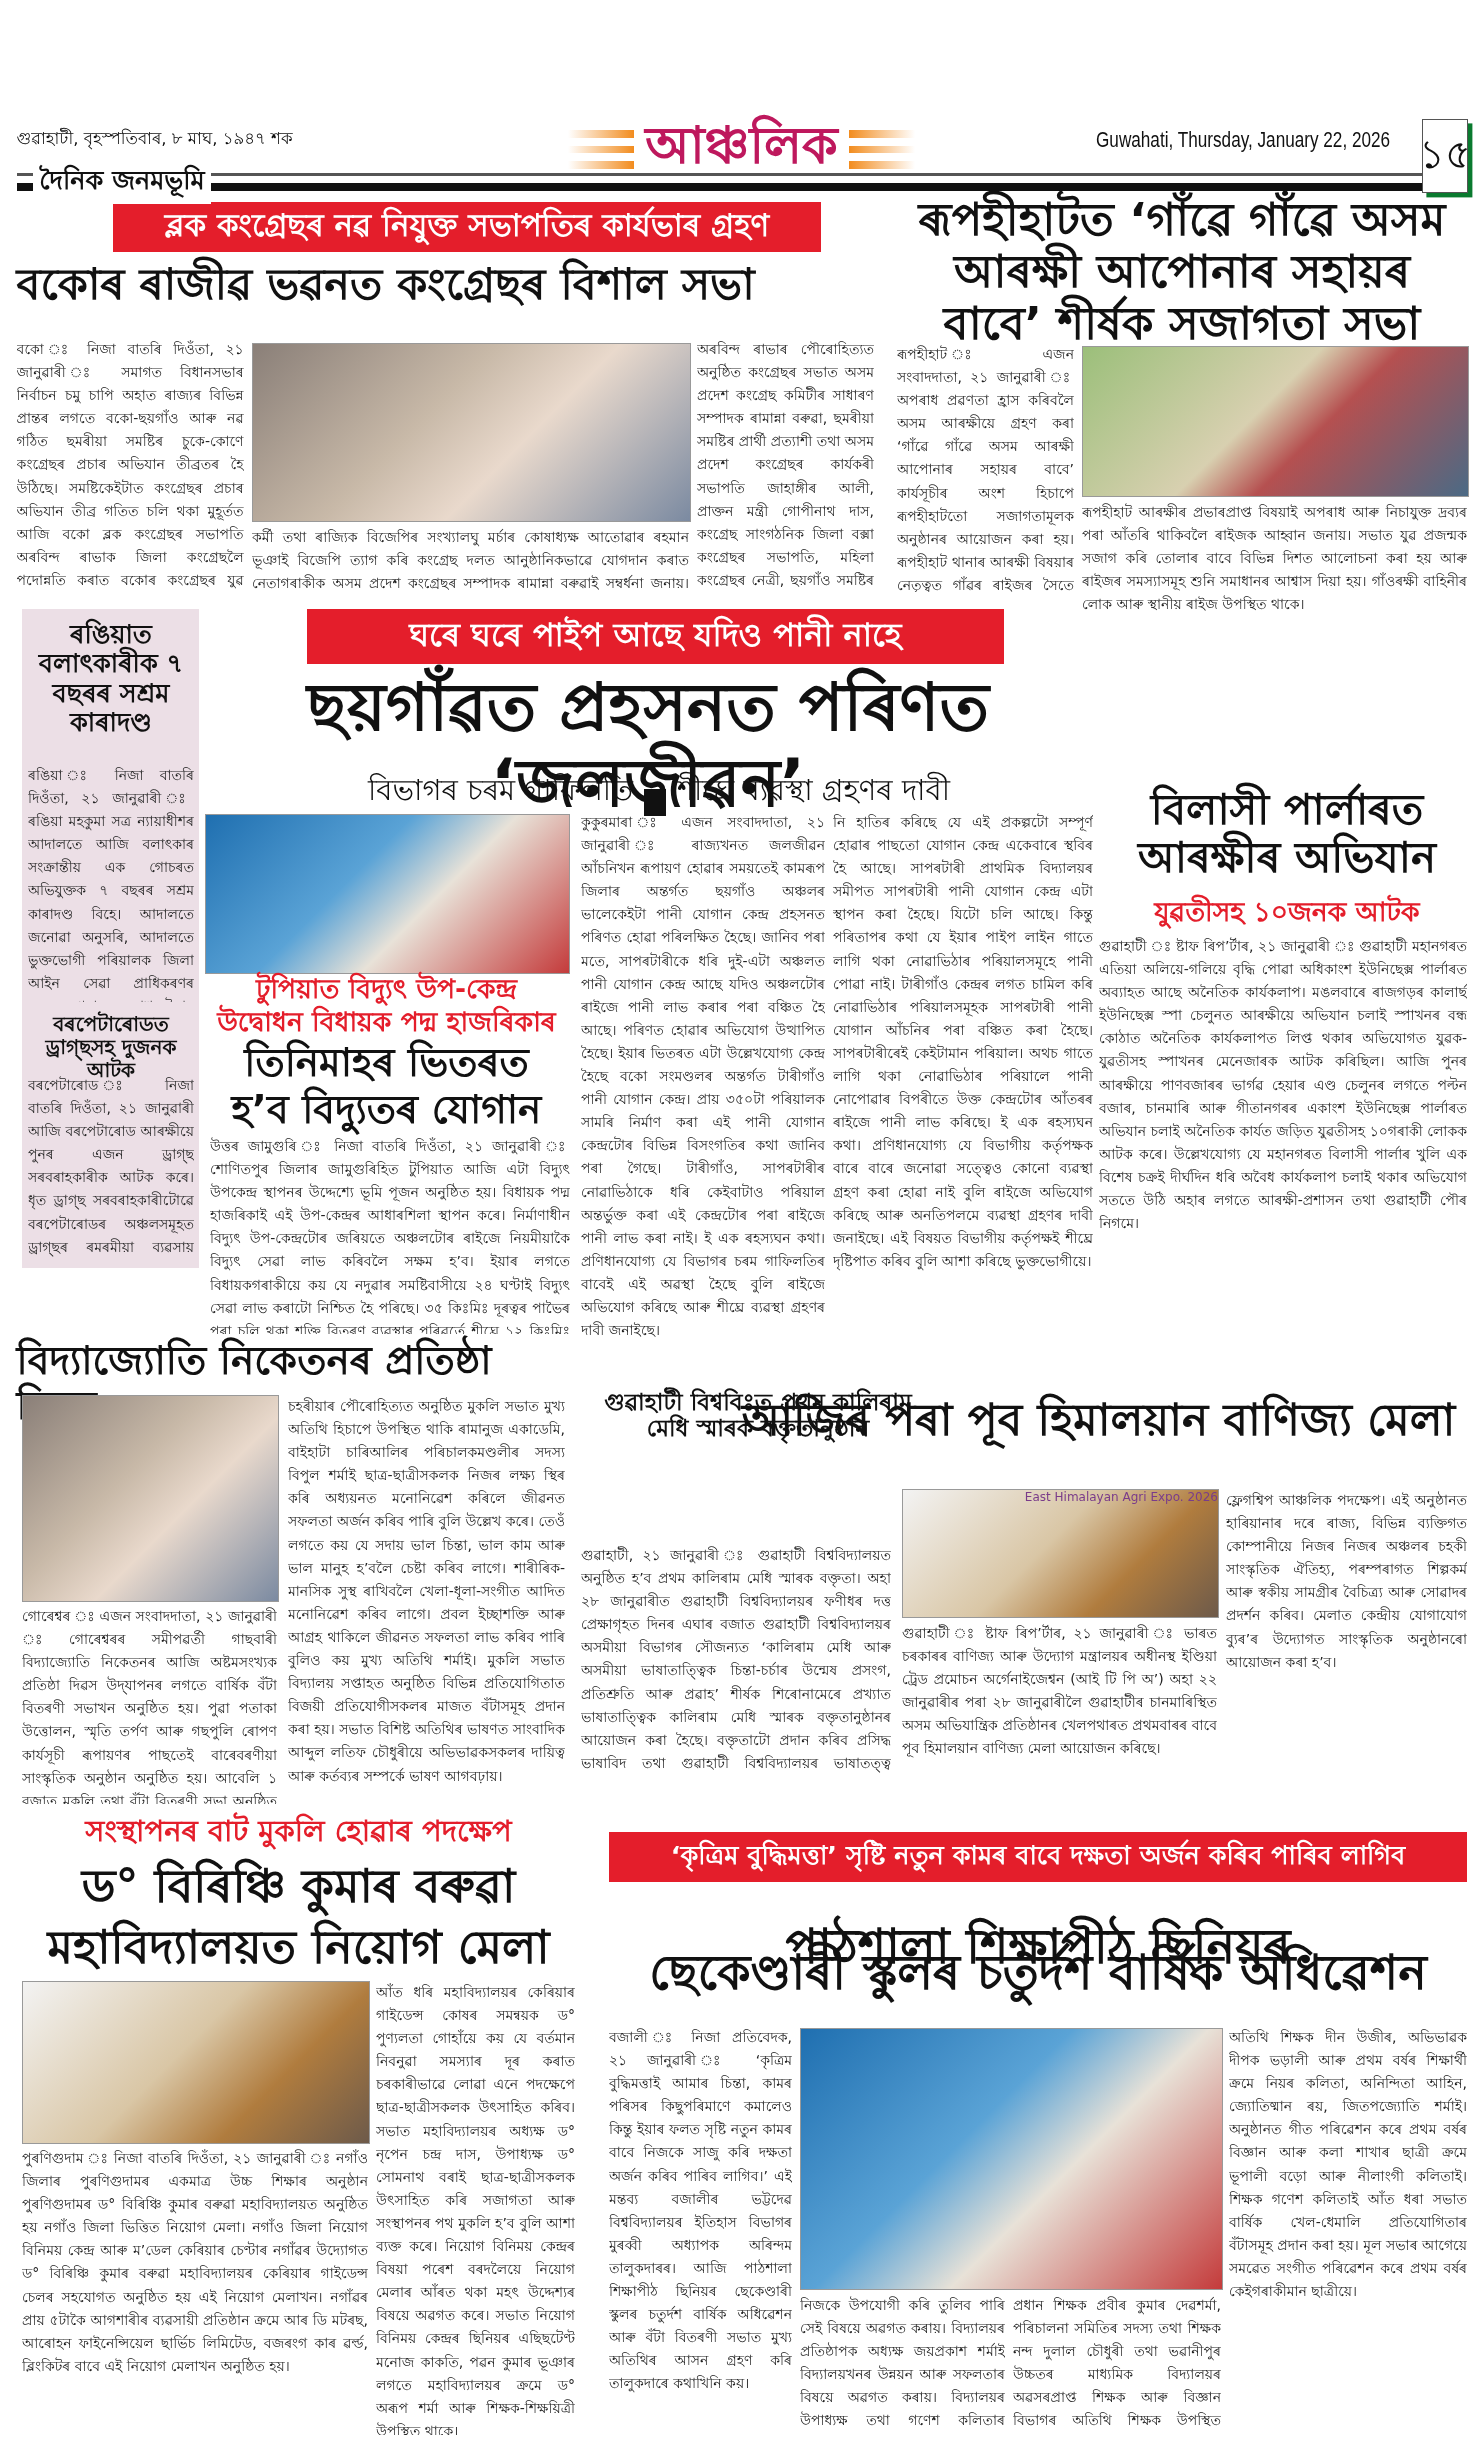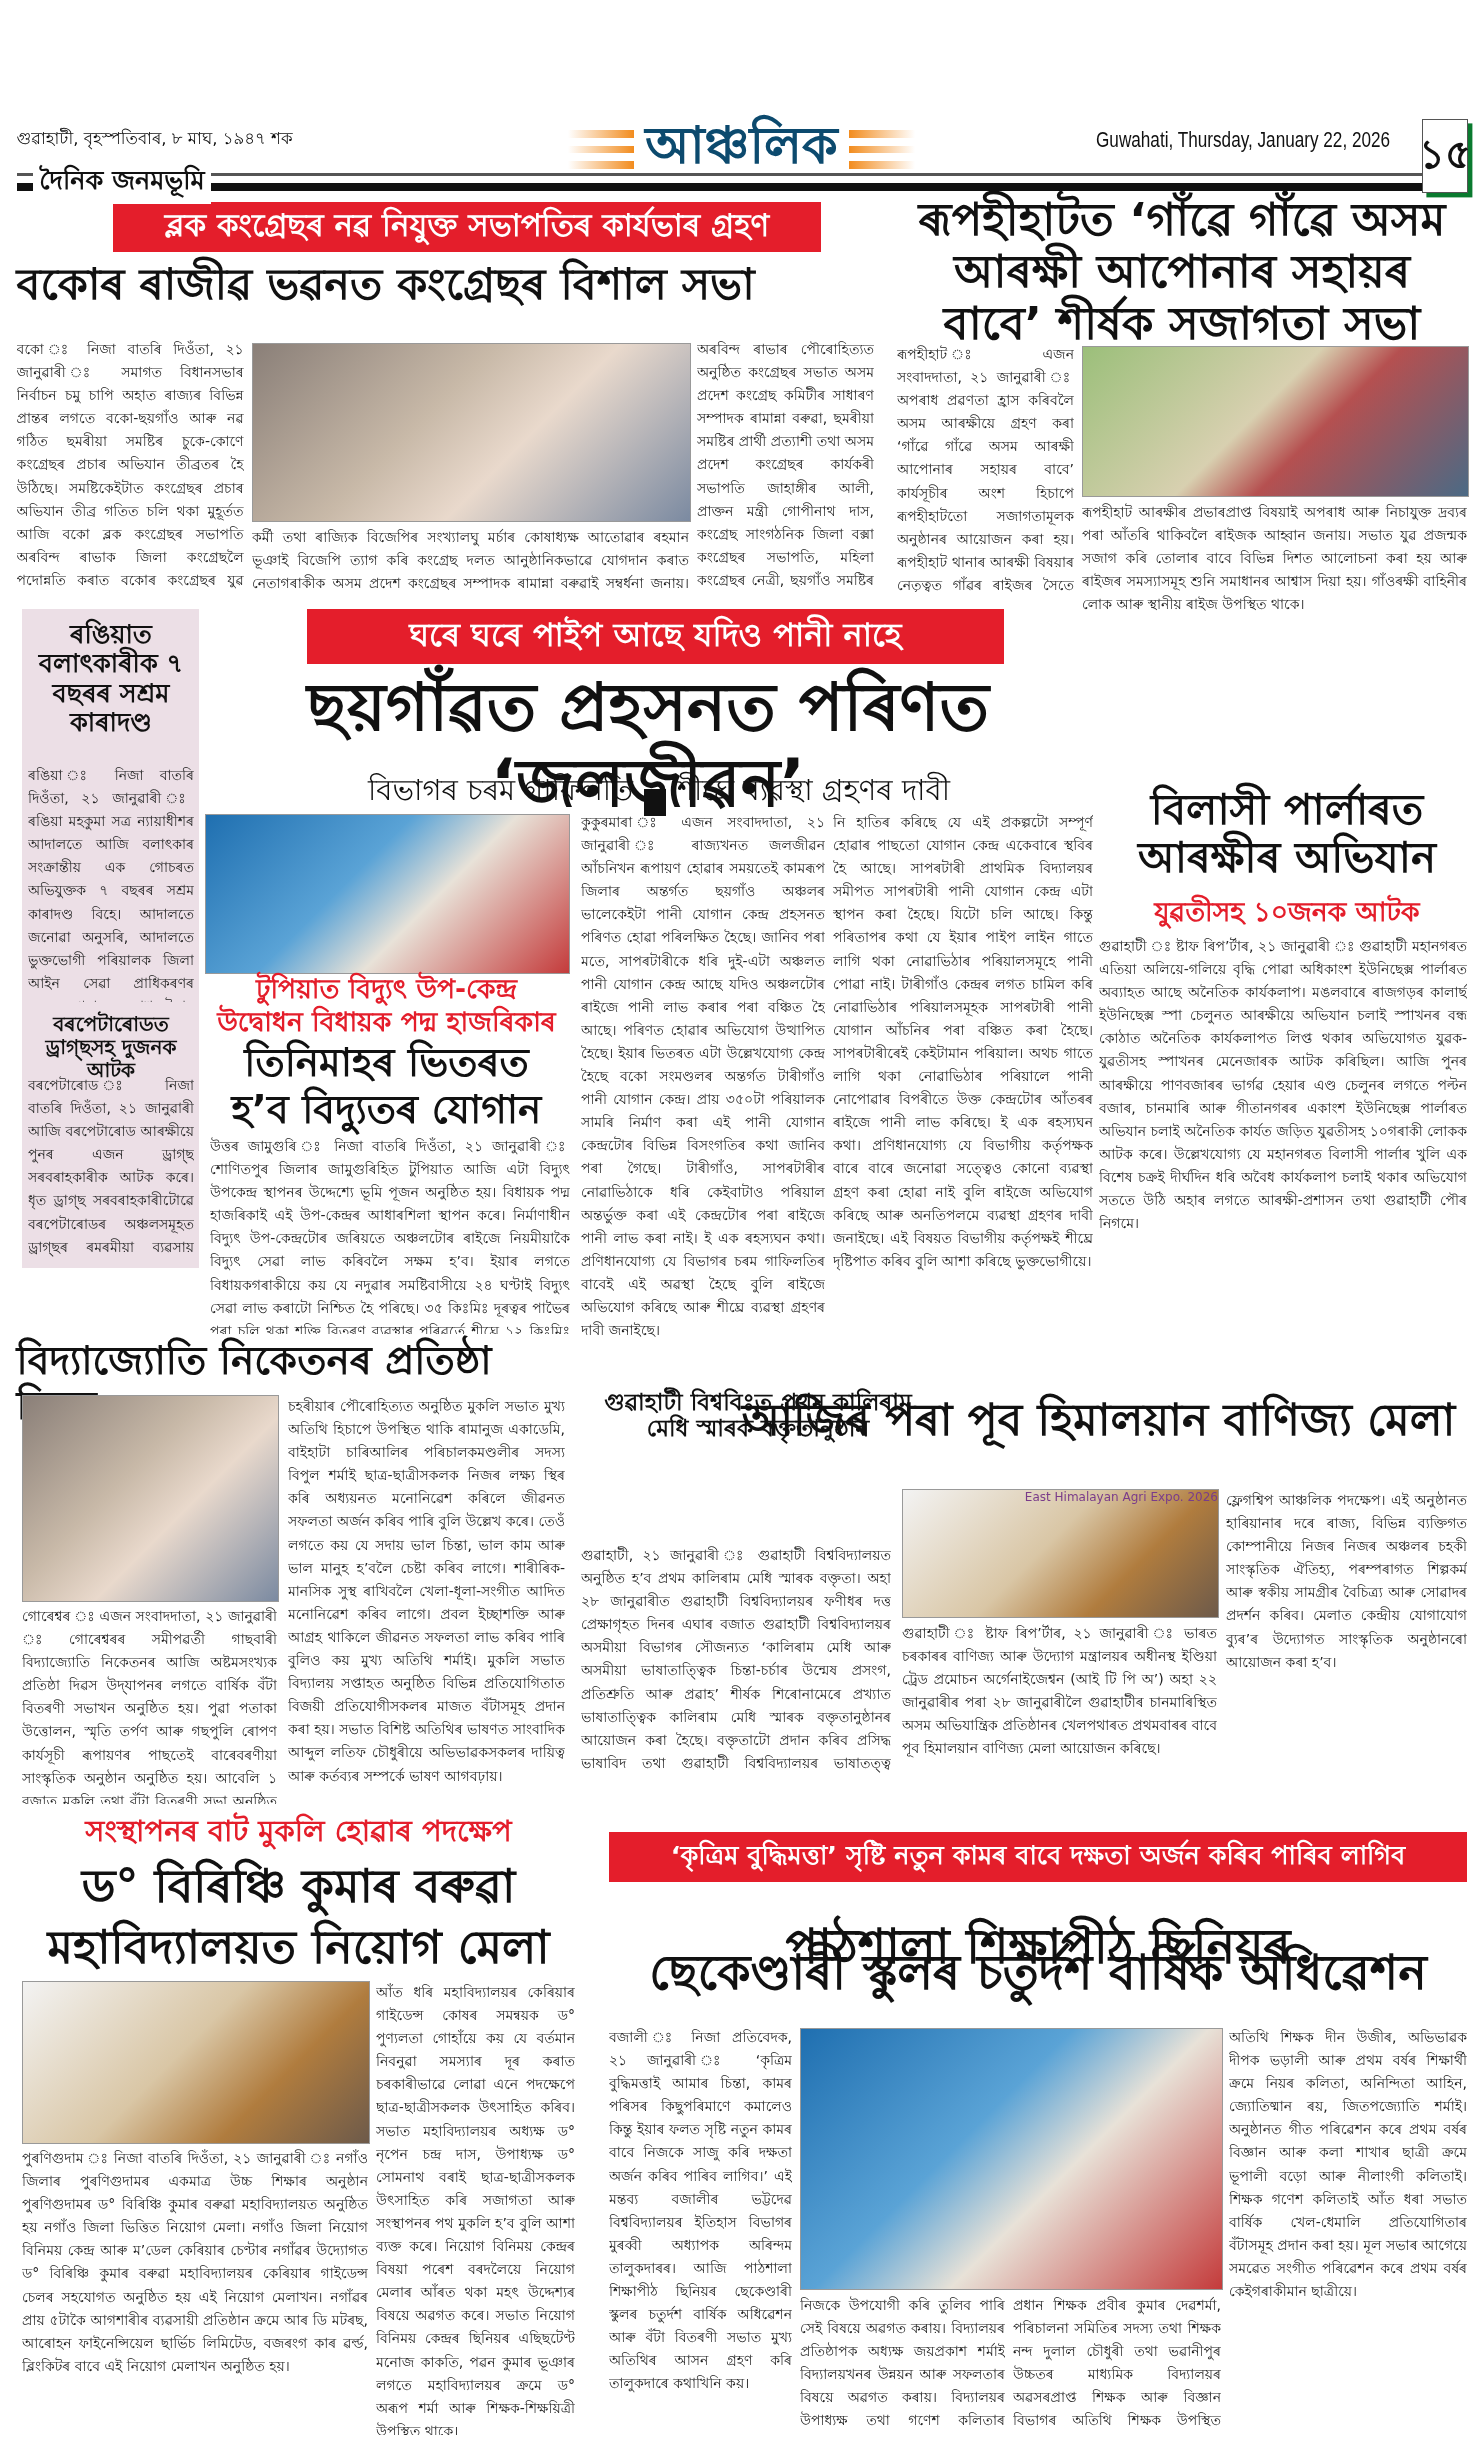--- a/index.html
+++ b/index.html
@@ -6,23 +6,23 @@
   body{width:1482px;height:2462px;position:relative;overflow:hidden;font-family:"DejaVu Sans",sans-serif;color:#111;}
   .abs{position:absolute;}
   .hdr-date{left:16.6px;top:126px;font-size:16.6px;}
   .hdr-brand{left:16.6px;top:161px;font-size:25.5px;font-weight:bold;background:#fff;padding:0 6.6px;z-index:2;margin-left:16px;}
   .rule1{left:16.6px;right:16.6px;top:173px;height:3.3px;background:#555;}
   .rule2{left:16.6px;right:16.6px;top:183px;height:7.7px;background:#111;}
   .logo{left:548px;top:119px;width:387px;height:61px;display:flex;align-items:center;justify-content:center;gap:11px;}
   .logo .bars{display:flex;flex-direction:column;gap:7.7px;}
   .logo .bars span{display:block;width:66px;height:7.7px;background:linear-gradient(90deg,#fff,#f28c1e);}
   .logo .bars.r span{background:linear-gradient(90deg,#f28c1e,#fff);}
-  .logo .name{font-size:51px;font-weight:bold;color:#0c4a6e;}
+  .logo .name{font-size:51px;font-weight:bold;color:#be185d;}
   .hdr-en{left:1096px;top:127px;font-size:22px;font-family:"Liberation Sans Narrow","Liberation Sans",sans-serif;transform:scaleX(.78);transform-origin:left;}
-  .pagenum{left:1422px;top:119px;width:44px;height:72px;border:1.7px solid #555;box-shadow:4.4px 4.4px 0 #0a7a2f;background:#fff;font-size:40px;font-weight:bold;display:flex;align-items:center;justify-content:center;}
+  .pagenum{left:1422px;top:119px;width:44px;height:72px;border:1.7px solid #555;box-shadow:4.4px 4.4px 0 #0a7a2f;background:#fff;font-size:40px;font-weight:normal;display:flex;align-items:center;justify-content:center;}
   .redbar{background:#e41e2b;color:#fff;font-weight:bold;display:flex;align-items:center;justify-content:center;text-align:center;}
   .hl{font-weight:bold;line-height:1.15;text-align:center;}
   .red{color:#e41e2b;}
   .body{font-size:14px;line-height:1.65;text-align:justify;color:#222;overflow:hidden;}
   .photo{background:linear-gradient(135deg,#8a7f78,#c8b9a8 40%,#e9d9cc 60%,#7b8aa1);border:0.6px solid #999;display:flex;align-items:flex-end;justify-content:center;color:#fff;font-size:11px;}
   .photo.blue{background:linear-gradient(135deg,#1f6fb0,#5aa3d6 40%,#e8e2d8 60%,#c43b3b);}
   .photo.green{background:linear-gradient(135deg,#9bbf7a,#d8d0b0 45%,#b55050 60%,#4b6a85);}
   .photo.hall{background:linear-gradient(135deg,#f3f3f3,#d9c6a5 45%,#b07c3e 70%,#6d5a4a);justify-content:flex-end;}
   .pinkbox{background:#ecdfe6;}
   .caption{font-size:14px;line-height:1.65;text-align:justify;color:#222;}

